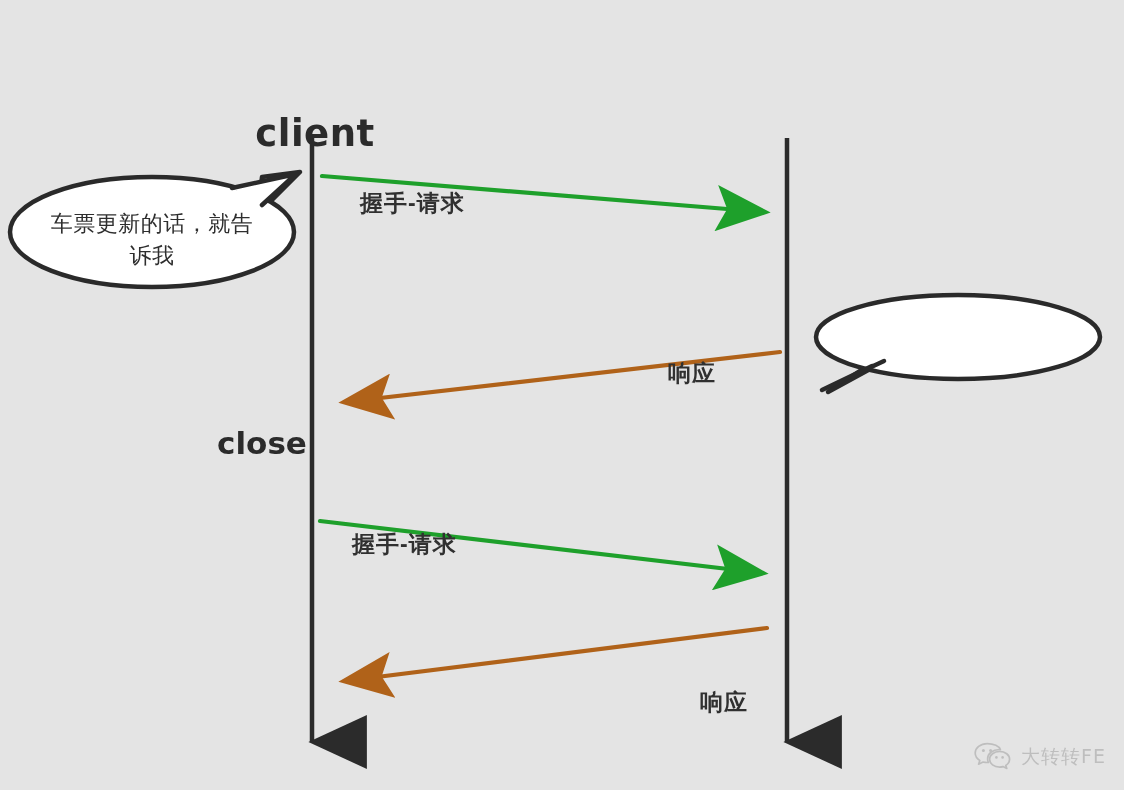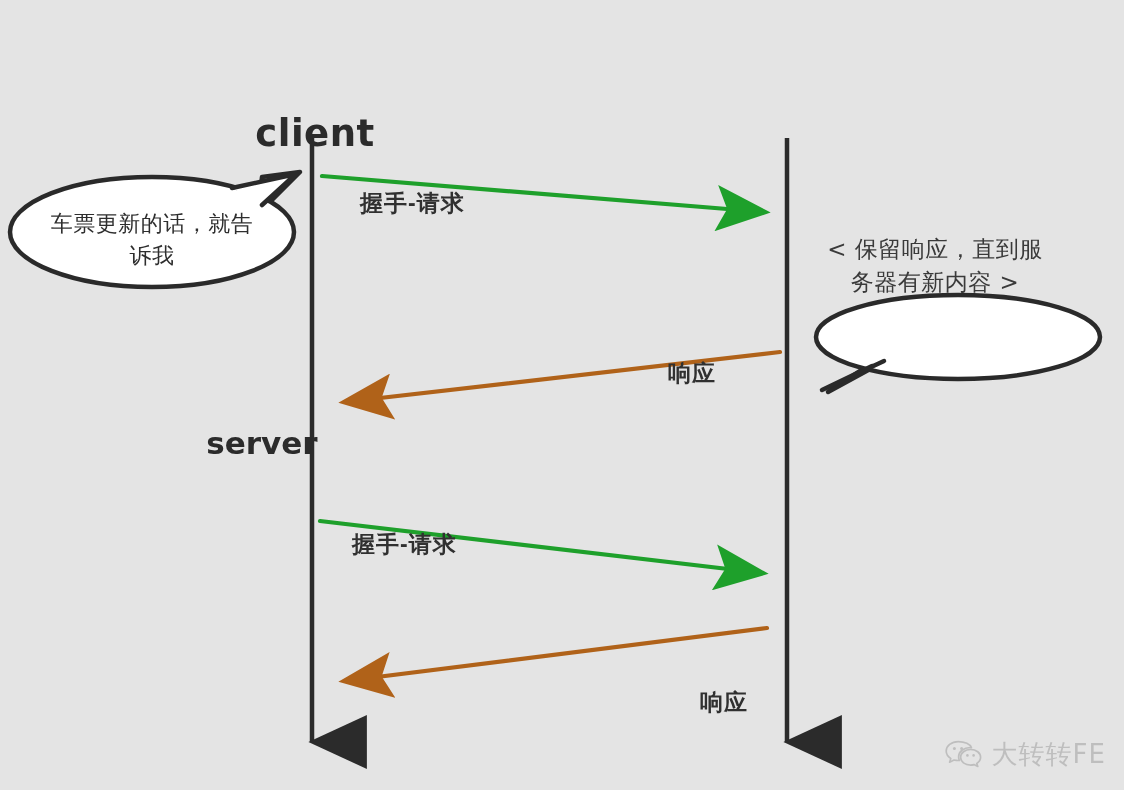--- a/index.html
+++ b/index.html
@@ -85,21 +85,21 @@
     position: absolute;
     right: 18px;
     bottom: 18px;
     display: flex;
     align-items: center;
     gap: 9px;
     opacity: 0.42;
   }
   #watermark .wm-text {
     font-family: "DejaVu Sans", "Liberation Sans", sans-serif;
-    font-size: 26px;
+    font-size: 19px;
     color: #8c8c8c;
     letter-spacing: 1px;
   }
 </style>
 </head>
 <body>
 
 <div id="diagram-root">
 
   <svg class="layer" viewBox="0 0 1124 790">
@@ -142,24 +142,22 @@
   <div class="txt participant-label" style="left:315px; top:72px;">client</div>
 
   <div class="txt msg-label" style="left:360px; top:148px;">握手-请求</div>
 
   <div class="txt msg-label" style="left:668px; top:318px;">响应</div>
 
   <div class="txt msg-label" style="left:352px; top:489px;">握手-请求</div>
 
   <div class="txt msg-label" style="left:700px; top:647px;">响应</div>
 
-  <div class="txt close-label" style="left:262px; top:385px;">server</div>
+  <div class="txt close-label" style="left:262px; top:385px;">close</div>
 
-  <div class="txt annotation" style="left: 935px; top: 193px; width: 260px; transform: translateX(-50%); white-space: pre-line;">&lt; 保留响应，直到服
-务器有新内容 &gt;</div>
 
   <div class="bubble-text" style="left: 152px; top: 208px; width: 250px; transform: translateX(-50%); white-space: pre-line;">车票更新的话，就告
 诉我</div>
 
 
   <div id="watermark">
     <svg width="38" height="30" viewBox="0 0 38 30">
       <path d="M13.2,1.6 C6.4,1.6 1.2,5.9 1.2,11.1 C1.2,14.1 3,16.8 5.8,18.5 L4.6,22.2 L9,20 C10.3,20.3 11.7,20.5 13.2,20.5 C13.6,20.5 14,20.5 14.4,20.5 C13.9,19.4 13.6,18.2 13.6,17 C13.6,11.7 18.8,7.5 25.2,7.5 C25.6,7.5 26,7.5 26.4,7.6 C25.2,4.1 19.8,1.6 13.2,1.6 Z" fill="none" stroke="#8c8c8c" stroke-width="1.7" stroke-linejoin="round"></path>
       <circle cx="9.4" cy="8.6" r="1.5" fill="#8c8c8c"></circle>
       <circle cx="16.6" cy="8.6" r="1.5" fill="#8c8c8c"></circle>

